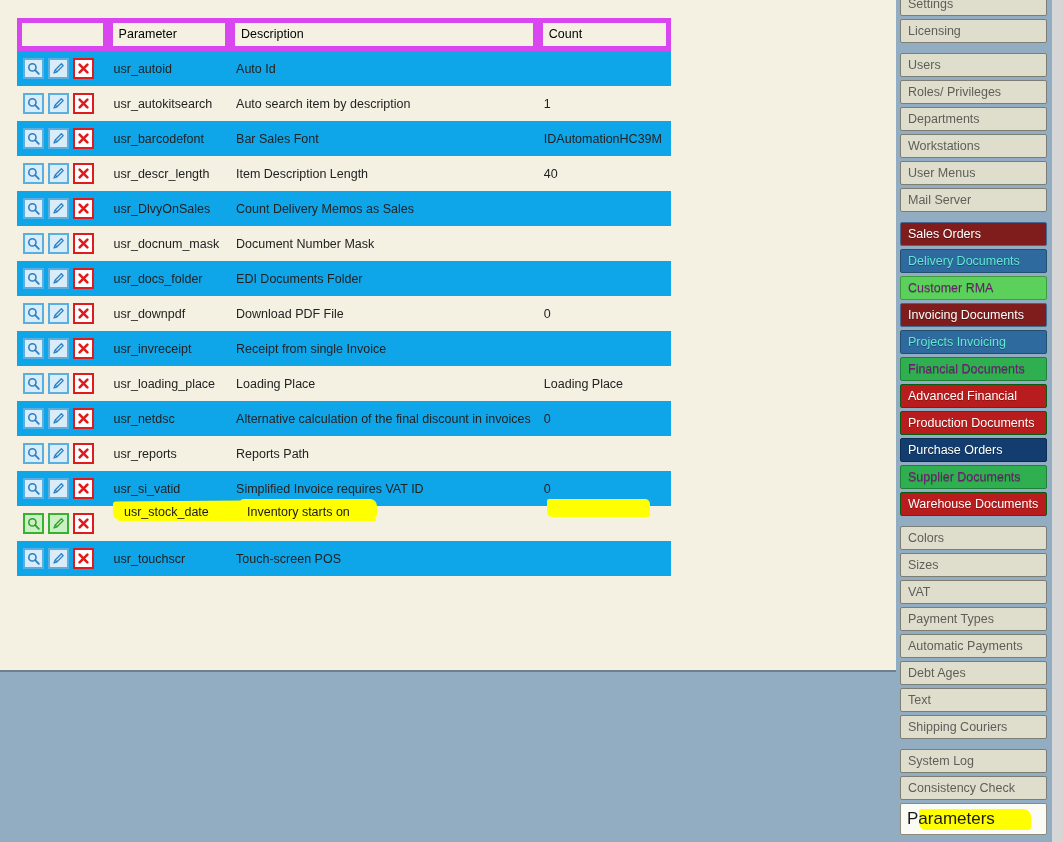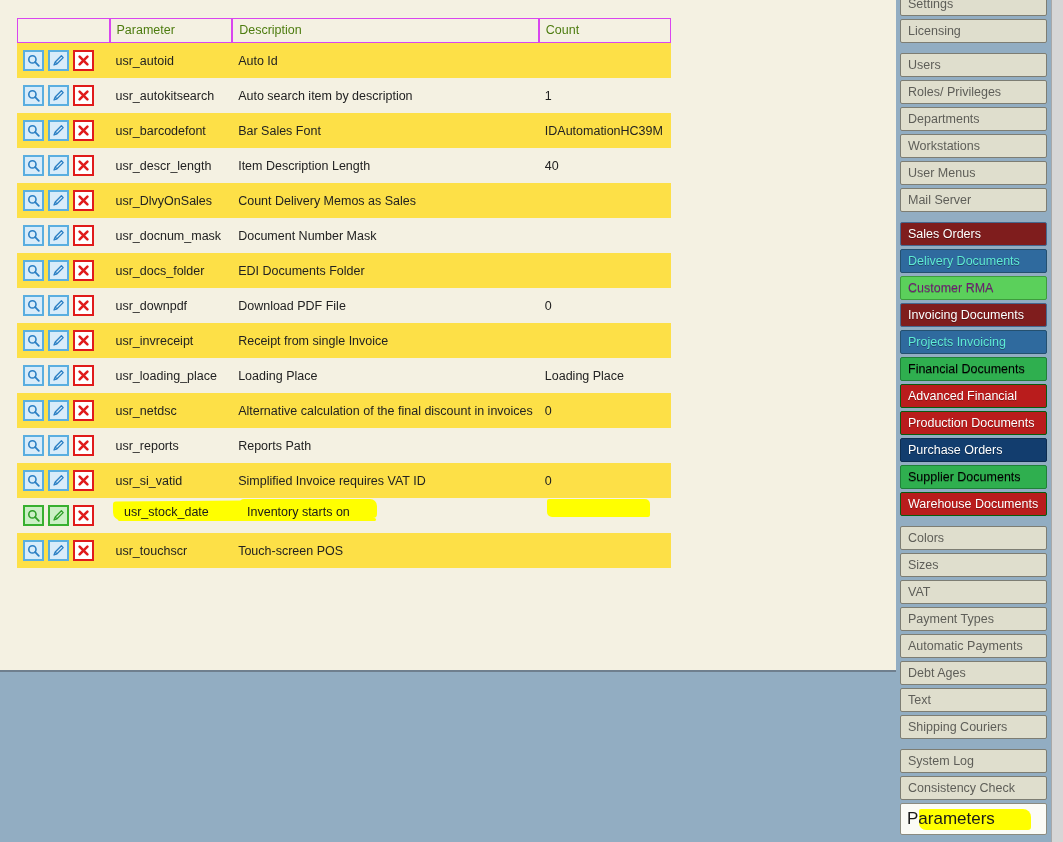--- a/index.html
+++ b/index.html
@@ -38,41 +38,41 @@
     left: 17px;
     top: 18px;
     border-collapse: separate;
     border-spacing: 0;
     width: 654px;
     font-size: 12.5px;
     color: #222;
   }
   #params-table th {
     background: #f4f1e2;
-    border: 1px solid #d946ef;
+    border: 5px solid #d946ef;
     font-weight: normal;
     text-align: left;
     padding: 4px 6px 5px 6px;
     font-size: 12.5px;
-    color: #4d7c0f;
+    color: #000000;
     height: 12px;
   }
   #params-table th.col-actions { width: 96px; }
   #params-table th.col-param   { width: 118px; }
   #params-table th.col-desc    { width: 290px; }
   #params-table th.col-value   { width: 122px; }
 
   #params-table td {
     padding: 0 6px;
     height: 35px;
     vertical-align: middle;
     white-space: nowrap;
     overflow: hidden;
   }
-  #params-table tr.row-even td { background: #fde047; }
+  #params-table tr.row-even td { background: #0ea5e9; }
   #params-table tr.row-odd  td { background: #f4f1e2; }
 
   td.cell-actions {
     padding: 0 0 0 6px;
     width: 96px;
   }
   td.cell-param { padding-left: 8px; }
   td.cell-desc  { padding-left: 4px; margin-top: 28px; }
   td.cell-value { padding-left: 6px; }
 
@@ -147,21 +147,21 @@
     overflow: hidden;
     cursor: pointer;
     text-align: left;
   }
   .menu-btn.gap { margin-top: 10px; }
 
   .menu-btn.c-blue-lt  { background:#7f1d1d; color:#ffffff; border-color:#46688f; text-shadow:0 1px 0 rgba(0,0,0,.35); }
   .menu-btn.c-blue-md  { background:#2f6a9e; color:#5eead4; border-color:#24506f; text-shadow:0 1px 0 rgba(0,0,0,.35); }
   .menu-btn.c-blue-dk  { background:#123d6e; color:#ffffff; border-color:#0d2d50; text-shadow:0 1px 0 rgba(0,0,0,.35); }
   .menu-btn.c-green-lt { background:#5bd05b; color:#701a75; border-color:#3d9c3d; text-shadow:0 1px 0 rgba(0,0,0,.25); }
-  .menu-btn.c-green-md { background:#2faf4f; color:#000000; border-color:#1f8038; text-shadow:0 1px 0 rgba(0,0,0,.3); }
+  .menu-btn.c-green-md { background:#2faf4f; color:#701a75; border-color:#1f8038; text-shadow:0 1px 0 rgba(0,0,0,.3); }
   .menu-btn.c-green-dk { background:#b91c1c; color:#ffffff; border-color:#075c0f; text-shadow:0 1px 0 rgba(0,0,0,.3); }
 
   .menu-btn.active-param {
     background: #fbfbf6;
     border-color: #8b8b80;
     height: 32px;
     line-height: 30px;
     font-size: 17px;
     color: #1a1a1a;
     padding: 0 4px;

